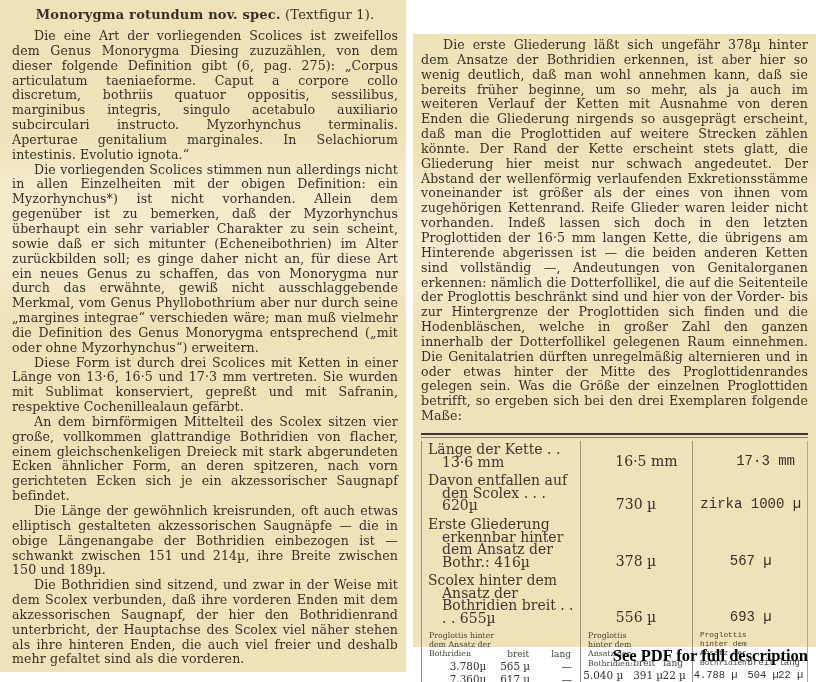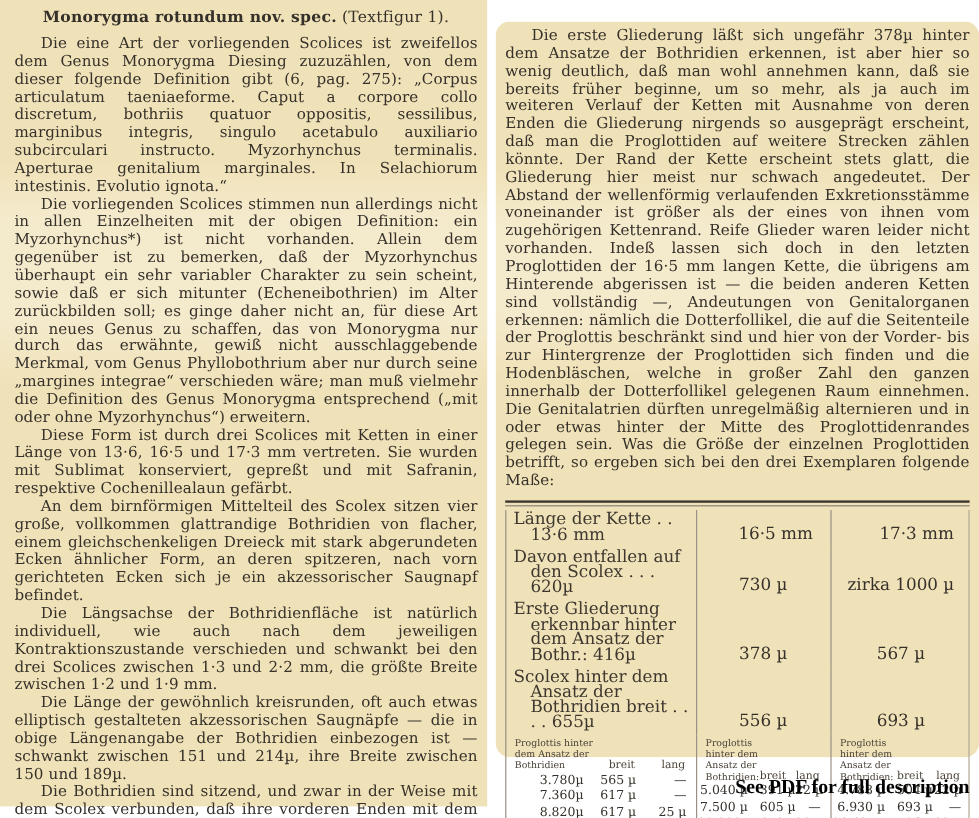--- a/index.html
+++ b/index.html
@@ -8,21 +8,21 @@
 
   .page-block {
     position: absolute;
     background:
       linear-gradient(180deg, rgba(255,255,255,0) 0%, rgba(255,255,255,0) 20%,
         rgba(255,255,255,0.28) 27%, rgba(255,255,255,0.28) 40%,
         rgba(255,255,255,0) 48%, rgba(255,255,255,0) 100%),
       #f0e2b8;
   }
   #left-block  { left: 0;   top: 0;  width: 406px; height: 672px; padding: 5px 8px 0 12px; }
-  #right-block { left: 413px; top: 18px; width: 403px; height: 613px; padding: 4px 8px 0 8px; border-radius: 12px; }
+  #right-block { left: 413px; top: 34px; width: 403px; height: 613px; padding: 4px 8px 0 8px; }
 
   .page-title { text-align: center; font-size: 13px; line-height: 20px; margin-bottom: 4px; letter-spacing: 0.2px; }
   .page-title .t-bold { font-weight: bold; }
 
   .col-text p {
     font-size: 12.6px;
     line-height: 14.85px;
     text-align: justify;
     text-indent: 22px;
     letter-spacing: 0.1px;
@@ -36,21 +36,21 @@
 
   table.upper { border-collapse: collapse; table-layout: fixed; width: 387px; margin-top: 3px; }
   table.upper td { vertical-align: bottom; font-size: 14px; line-height: 12.6px; margin-left: 44px; }
   table.upper td.lbl {
     vertical-align: top; text-align: left;
     padding: 2px 2px 4px 20px; text-indent: -14px; color: #3d372f;
   }
   table.upper td.val { text-align: center; padding: 2px 0 5px 0; }
   table.upper tr.first td.val { text-align: right; padding-right: 14px; }
   table.upper td.v2, .lower .mini-col.m2 { border-left: 1px solid #9a9184; }
-  table.upper td.v3, .lower .mini-col.m3 { border-left: 1px solid #9a9184; }
+  table.upper td.v3, .lower .mini-col.m3 { border-left: 1px solid #9a9184; font-family: Liberation Mono, monospace; }
 
   .lower { display: flex; align-items: stretch; min-height: 112px; width: 387px; }
   .mini-col.m1 { width: 158px; }
   .mini-col.m2 { width: 112px; }
   .mini-col.m3 { width: 117px; }
 
   table.mini { border-collapse: collapse; table-layout: fixed; width: 100%; }
   table.mini th.mh {
     font-weight: normal; font-size: 7.8px; line-height: 9.4px; text-align: left;
     vertical-align: bottom; padding: 2px 0 1px 7px; color: #494238; width: 47%;
@@ -72,21 +72,20 @@
 <body>
 
 <div class="page-block col-text" id="left-block">
   <div class="page-title">
     <span class="t-bold">Monorygma rotundum nov. spec.</span><span> (Textfigur 1).</span>
   </div>
   <p>Die eine Art der vorliegenden Scolices ist zweifellos dem Genus Monorygma Diesing zuzuzählen, von dem dieser folgende Definition gibt (6, pag. 275): „Corpus articulatum taeniaeforme. Caput a corpore collo discretum, bothriis quatuor oppositis, sessilibus, marginibus integris, singulo acetabulo auxiliario subcirculari instructo. Myzorhynchus terminalis. Aperturae genitalium marginales. In Selachiorum intestinis. Evolutio ignota.“</p>
   <p>Die vorliegenden Scolices stimmen nun allerdings nicht in allen Einzelheiten mit der obigen Definition: ein Myzorhynchus*) ist nicht vorhanden. Allein dem gegenüber ist zu bemerken, daß der Myzorhynchus überhaupt ein sehr variabler Charakter zu sein scheint, sowie daß er sich mitunter (Echeneibothrien) im Alter zurückbilden soll; es ginge daher nicht an, für diese Art ein neues Genus zu schaffen, das von Monorygma nur durch das erwähnte, gewiß nicht ausschlaggebende Merkmal, vom Genus Phyllobothrium aber nur durch seine „margines integrae“ verschieden wäre; man muß vielmehr die Definition des Genus Monorygma entsprechend („mit oder ohne Myzorhynchus“) erweitern.</p>
   <p>Diese Form ist durch drei Scolices mit Ketten in einer Länge von 13·6, 16·5 und 17·3 mm vertreten. Sie wurden mit Sublimat konserviert, gepreßt und mit Safranin, respektive Cochenillealaun gefärbt.</p>
   <p>An dem birnförmigen Mittelteil des Scolex sitzen vier große, vollkommen glattrandige Bothridien von flacher, einem gleichschenkeligen Dreieck mit stark abgerundeten Ecken ähnlicher Form, an deren spitzeren, nach vorn gerichteten Ecken sich je ein akzessorischer Saugnapf befindet.</p>
-  <p>Die Längsachse der Bothridienfläche ist natürlich individuell, wie auch nach dem jeweiligen Kontraktionszustande verschieden und schwankt bei den drei Scolices zwischen 1·3 und 2·2 mm, die größte Breite zwischen 1·2 und 1·9 mm.</p>
   <p>Die Länge der gewöhnlich kreisrunden, oft auch etwas elliptisch gestalteten akzessorischen Saugnäpfe — die in obige Längenangabe der Bothridien einbezogen ist — schwankt zwischen 151 und 214µ, ihre Breite zwischen 150 und 189µ.</p>
   <p>Die Bothridien sind sitzend, und zwar in der Weise mit dem Scolex verbunden, daß ihre vorderen Enden mit dem akzessorischen Saugnapf, der hier den Bothridienrand unterbricht, der Hauptachse des Scolex viel näher stehen als ihre hinteren Enden, die auch viel freier und deshalb mehr gefaltet sind als die vorderen.</p>
 </div>
 
 <div class="page-block col-text" id="right-block">
   <p>Die erste Gliederung läßt sich ungefähr 378µ hinter dem Ansatze der Bothridien erkennen, ist aber hier so wenig deutlich, daß man wohl annehmen kann, daß sie bereits früher beginne, um so mehr, als ja auch im weiteren Verlauf der Ketten mit Ausnahme von deren Enden die Gliederung nirgends so ausgeprägt erscheint, daß man die Proglottiden auf weitere Strecken zählen könnte. Der Rand der Kette erscheint stets glatt, die Gliederung hier meist nur schwach angedeutet. Der Abstand der wellenförmig verlaufenden Exkretionsstämme voneinander ist größer als der eines von ihnen vom zugehörigen Kettenrand. Reife Glieder waren leider nicht vorhanden. Indeß lassen sich doch in den letzten Proglottiden der 16·5 mm langen Kette, die übrigens am Hinterende abgerissen ist — die beiden anderen Ketten sind vollständig —, Andeutungen von Genitalorganen erkennen: nämlich die Dotterfollikel, die auf die Seitenteile der Proglottis beschränkt sind und hier von der Vorder- bis zur Hintergrenze der Proglottiden sich finden und die Hodenbläschen, welche in großer Zahl den ganzen innerhalb der Dotterfollikel gelegenen Raum einnehmen. Die Genitalatrien dürften unregelmäßig alternieren und in oder etwas hinter der Mitte des Proglottidenrandes gelegen sein. Was die Größe der einzelnen Proglottiden betrifft, so ergeben sich bei den drei Exemplaren folgende Maße:</p>
 
   <div class="mtable-wrap">
     <div class="rule-a"></div>
     <div class="rule-b"></div>

